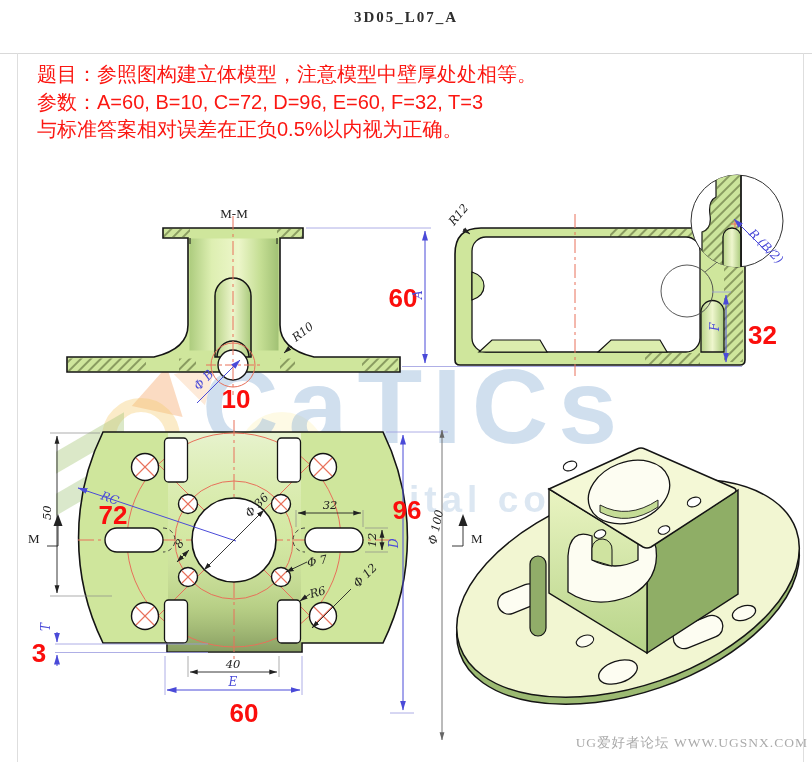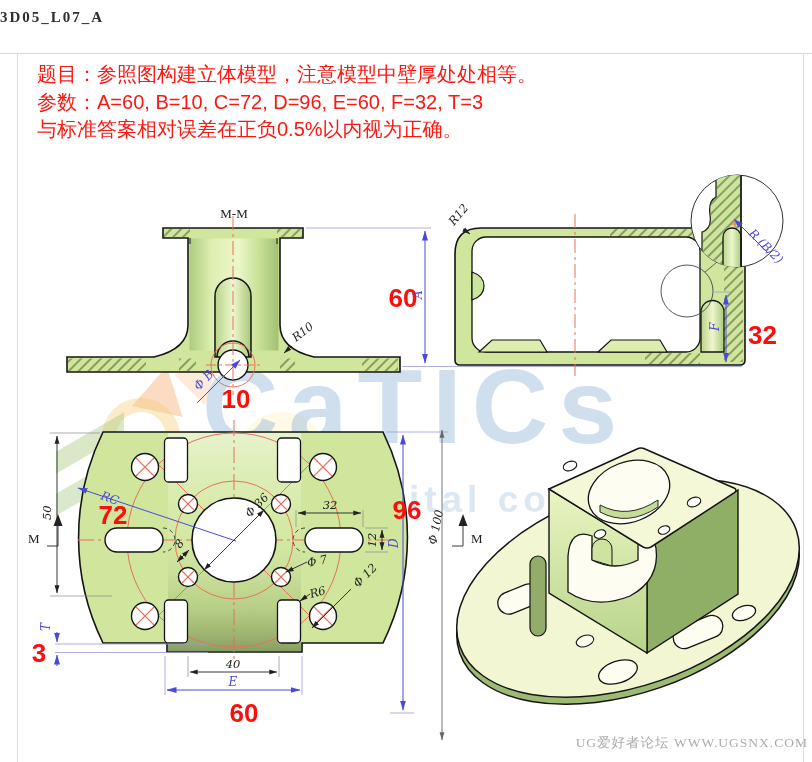--- a/index.html
+++ b/index.html
@@ -1,18 +1,18 @@
 <!DOCTYPE html>
 <html><head>
 <meta charset="utf-8">
 <style>
   html,body{margin:0;padding:0;background:#fff}
   .page{position:relative;width:812px;height:762px;background:#fff;overflow:hidden;
         font-family:"Liberation Sans",sans-serif}
-  .title{position:absolute;top:9px;left:0;width:100%;
+  .title{position:absolute;top:9px;left:0;width:100%;text-align:center;
          font-family:"Liberation Serif",serif;font-weight:bold;font-size:15px;
          letter-spacing:2px;color:#2e2e2e;z-index:6}
   .frame-top{position:absolute;left:0;right:0;top:53px;height:1px;background:#d9d9d9;z-index:6}
   .frame-left{position:absolute;left:17px;top:53px;bottom:0;width:1px;background:#dedede;z-index:6}
   .frame-right{position:absolute;left:803px;top:53px;bottom:0;width:1px;background:#dedede;z-index:6}
   .problem{position:absolute;left:37px;top:61px;font-size:20px;line-height:27.5px;
            color:#fb1712;z-index:5;white-space:nowrap}
   .wm-brand{position:absolute;left:202px;top:346px;font-size:106px;font-weight:bold;
             letter-spacing:10px;color:rgba(142,178,215,.42);z-index:1;white-space:nowrap}
   .wm-tag{position:absolute;left:228px;top:479px;font-size:37px;font-weight:bold;

